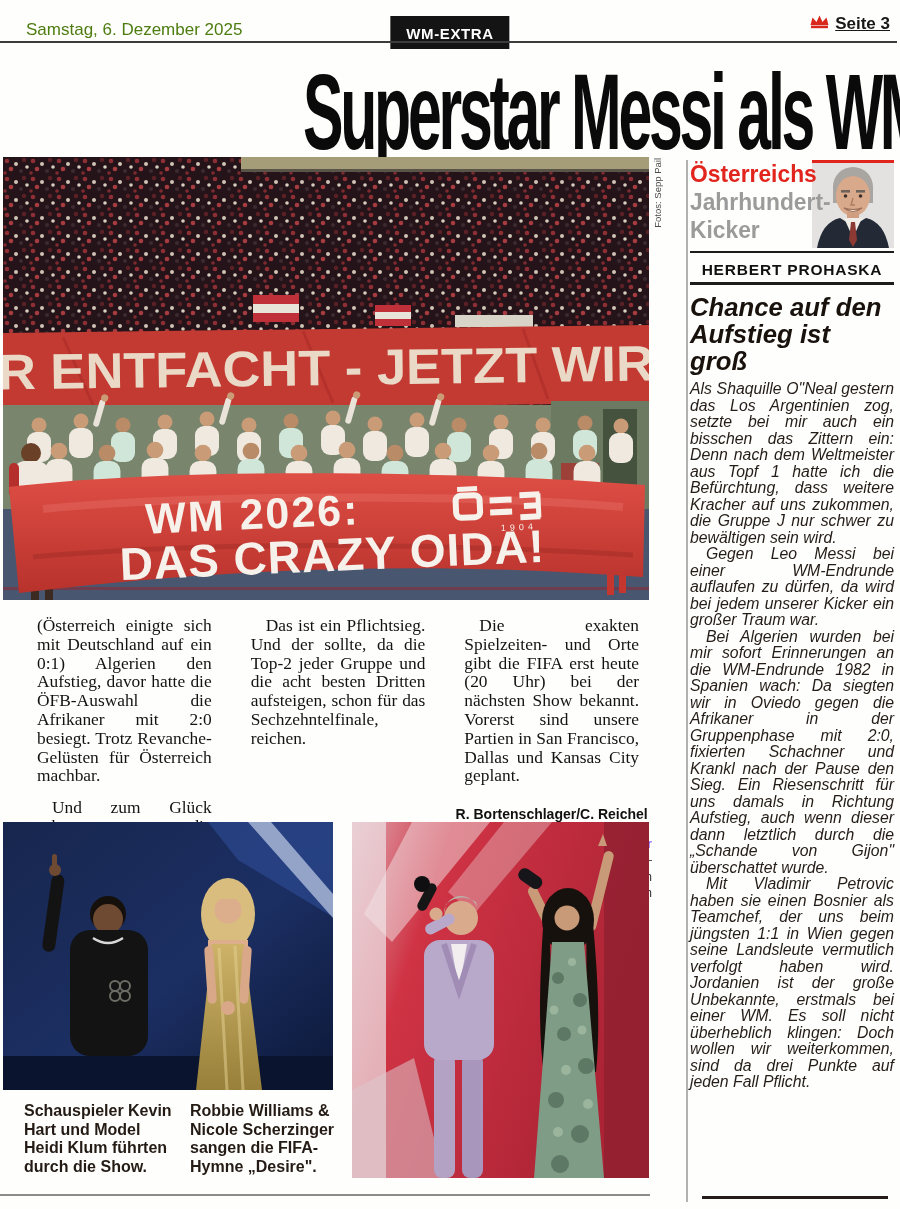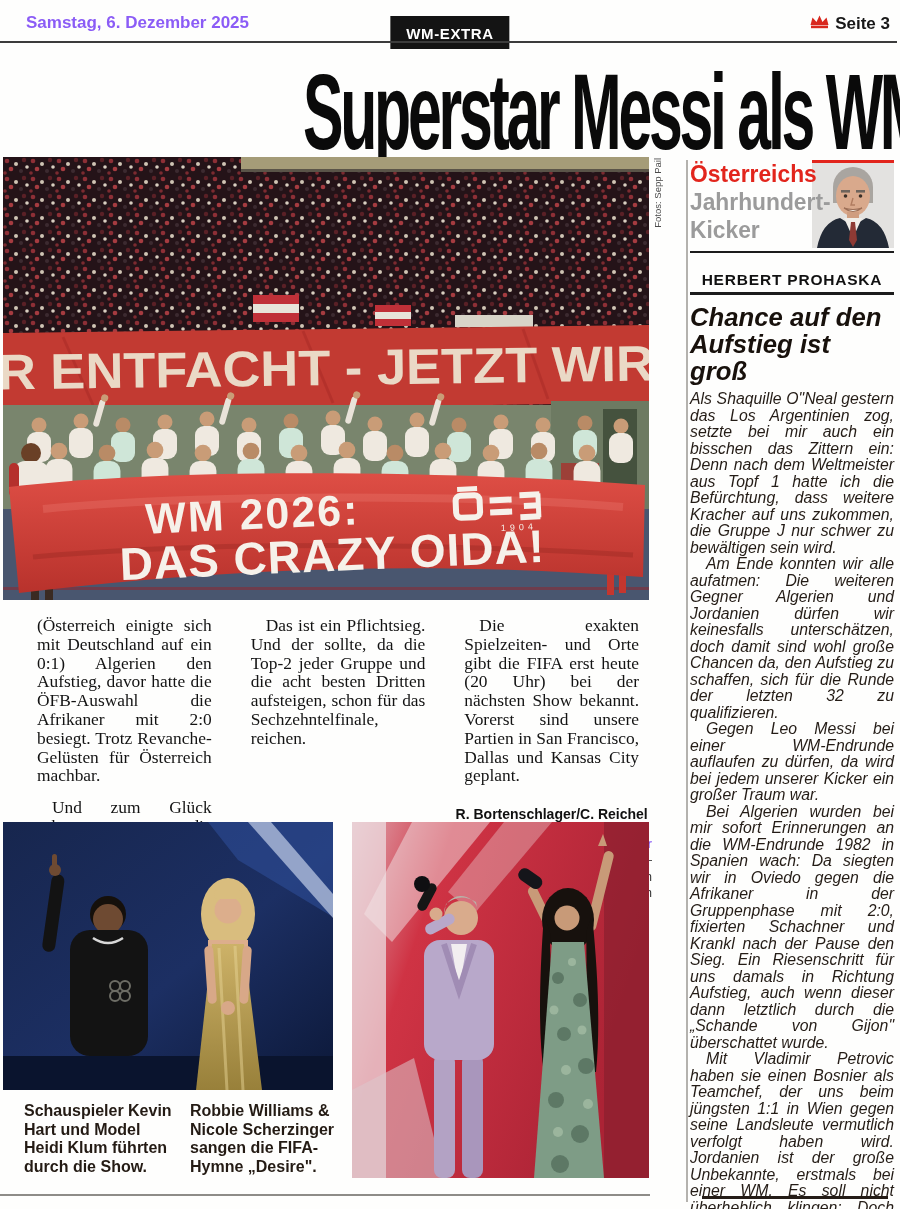--- a/index.html
+++ b/index.html
@@ -1,26 +1,26 @@
 <!DOCTYPE html>
 <html><head>
 <meta charset="utf-8">
 <style>
   html,body{margin:0;padding:0;background:#ffffff;}
   .page{position:relative;width:900px;height:1209px;background:#fefefd;overflow:hidden;
         font-family:"Liberation Sans",sans-serif;color:#141414;}
 
   
-  .mast-date{position:absolute;left:26px;top:13px;font-size:17px;font-weight:bold;color:#8b5cf6;}
+  .mast-date{position:absolute;left:26px;top:20px;font-size:17px;font-weight:normal;color:#4d7c0f;}
   .mast-rule{position:absolute;left:0;top:41px;width:897px;height:2px;background:#3c3c3c;}
   .mast-badge{position:absolute;left:50%;top:16px;transform:translateX(-50%);
               background:#141414;color:#fff;font-weight:bold;font-size:15px;
               letter-spacing:.6px;padding:9px 16px 7px;}
   .mast-page{position:absolute;right:10px;top:14px;font-size:17px;font-weight:bold;color:#181818;
-             display:flex;align-items:center;gap:5px;}
+             display:flex;align-items:center;gap:5px;text-decoration:underline;}
 
   
   .headline{position:absolute;left:0;top:50px;width:900px;text-align:center;white-space:nowrap;}
   .headline span{display:inline-block;font-weight:bold;font-size:103px;letter-spacing:-5.5px;
                  color:#0a0a0a;transform:scale(.59,1.05);transform-origin:50% 0;}
 
   
   .main-photo{position:absolute;left:3px;top:157px;width:646px;height:443px;}
   .photo-credit{position:absolute;left:652px;top:158px;width:14px;height:115px;}
   .photo-credit span{writing-mode:vertical-rl;transform:rotate(180deg);font-size:9.5px;color:#4a4a4a;}
@@ -51,21 +51,21 @@
   
   .sidebar{position:absolute;left:690px;top:160px;width:204px;}
   .kicker-head{position:relative;height:88px;}
   .kicker-line{font-weight:bold;font-size:24px;line-height:28px;transform:scaleX(.95);
                transform-origin:left;position:relative;z-index:2;}
   .kicker-red{color:#e2251c;}
   .kicker-gray{color:#9b9b9b;}
   .portrait{position:absolute;right:0;top:0;z-index:1;}
   .author-bar{margin-top:3px;border-top:2px solid #1c1c1c;border-bottom:3px solid #1c1c1c;
               text-align:center;font-weight:bold;font-size:15.5px;letter-spacing:.8px;
-              padding:18px 0 3px;color:#111;}
+              padding:8px 0 3px;color:#111;}
   .col-title{margin:9px 0 6px;font-weight:bold;font-style:italic;font-size:26.5px;line-height:27px;
              color:#18110c;transform:scaleX(.97);transform-origin:left;}
   .side-text p{margin:0;font-style:italic;font-size:15.8px;line-height:16.5px;text-align:justify;
                color:#241c16;font-weight:500;}
   .side-text p + p{text-indent:16px;}
   .side-rule{position:absolute;left:702px;top:1196px;width:186px;height:3px;background:#241c16;}
 </style>
 </head>
 <body>
 
@@ -362,21 +362,20 @@
         <polygon points="39,62 43,62 45,80 41,87 37,80" fill="#8e3a34"></polygon>
       </svg>
     </div>
     <div class="author-bar">HERBERT PROHASKA</div>
     <div class="col-title">
       <div>Chance auf den</div>
       <div>Aufstieg ist groß</div>
     </div>
     <div class="side-text">
       <p>Als Shaquille O"Neal gestern das Los Argentinien zog, setzte bei mir auch ein bisschen das Zittern ein: Denn nach dem Weltmeister aus Topf 1 hatte ich die Befürchtung, dass weitere Kracher auf uns zukommen, die Gruppe J nur schwer zu bewältigen sein wird.</p>
-      <p>Am Ende konnten wir alle aufatmen: Die weiteren Gegner Algerien und Jordanien dürfen wir keinesfalls unterschätzen, doch damit sind wohl große Chancen da, den Aufstieg zu schaffen, sich für die Runde der letzten 32 zu qualifizieren.</p>
       <p>Gegen Leo Messi bei einer WM-Endrunde auflaufen zu dürfen, da wird bei jedem unserer Kicker ein großer Traum war.</p>
       <p>Bei Algerien wurden bei mir sofort Erinnerungen an die WM-Endrunde 1982 in Spanien wach: Da siegten wir in Oviedo gegen die Afrikaner in der Gruppenphase mit 2:0, fixierten Schachner und Krankl nach der Pause den Sieg. Ein Riesenschritt für uns damals in Richtung Aufstieg, auch wenn dieser dann letztlich durch die „Schande von Gijon" überschattet wurde.</p>
       <p>Mit Vladimir Petrovic haben sie einen Bosnier als Teamchef, der uns beim jüngsten 1:1 in Wien gegen seine Landsleute vermutlich verfolgt haben wird. Jordanien ist der große Unbekannte, erstmals bei einer WM. Es soll nicht überheblich klingen: Doch wollen wir weiterkommen, sind da drei Punkte auf jeden Fall Pflicht.</p>
     </div>
   </div>
   <div class="side-rule"></div>
 
 </div>
 
 </body></html>

